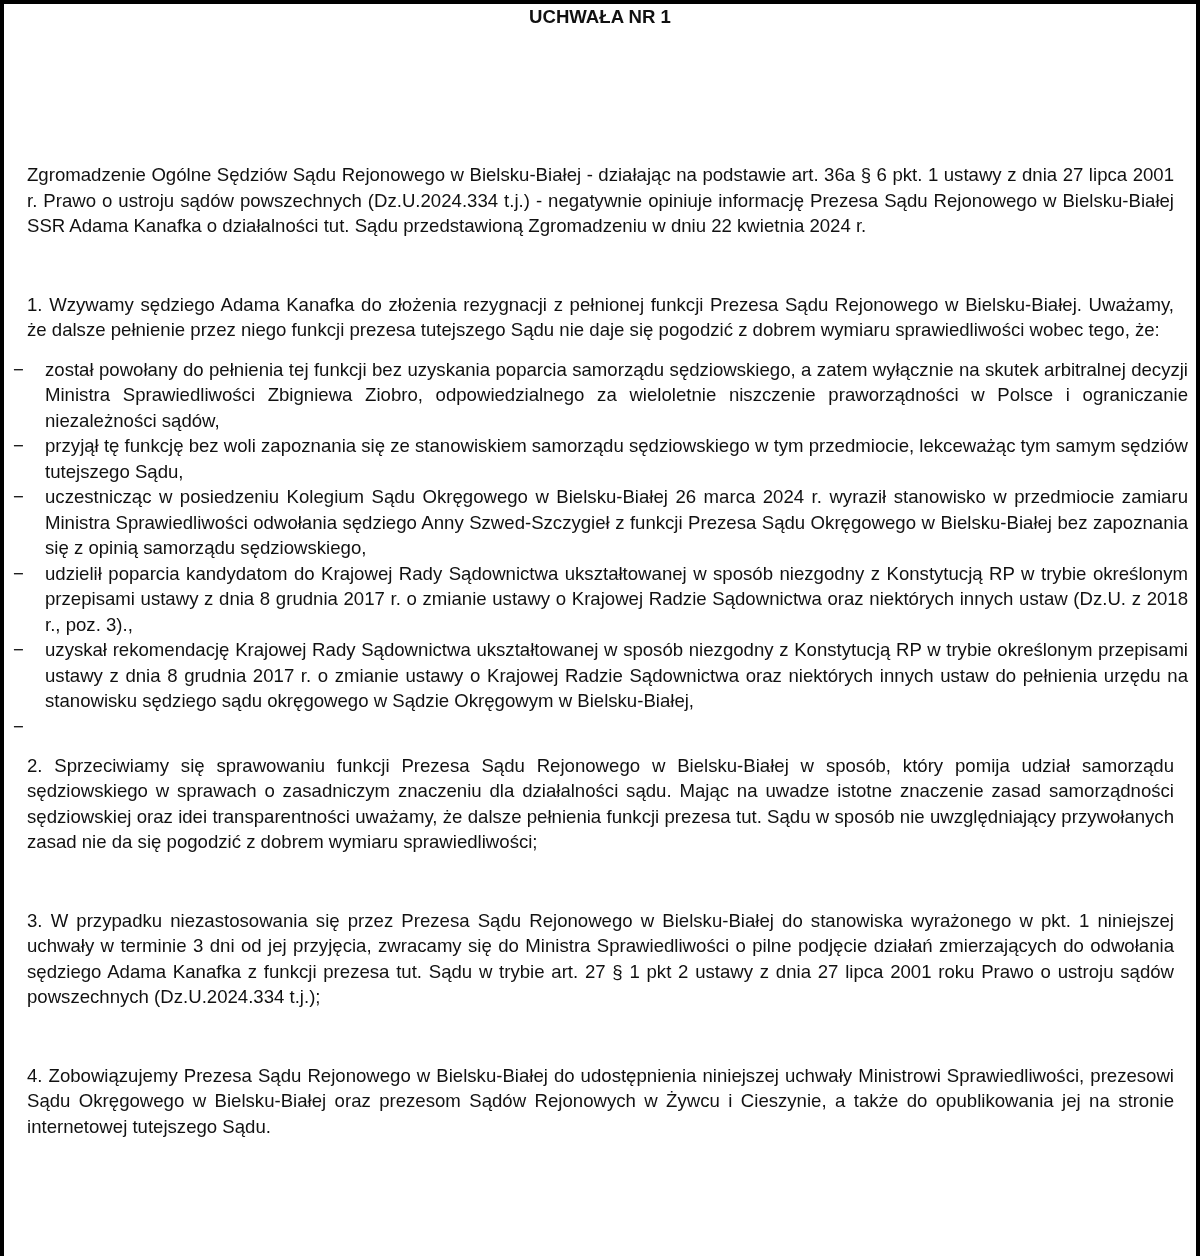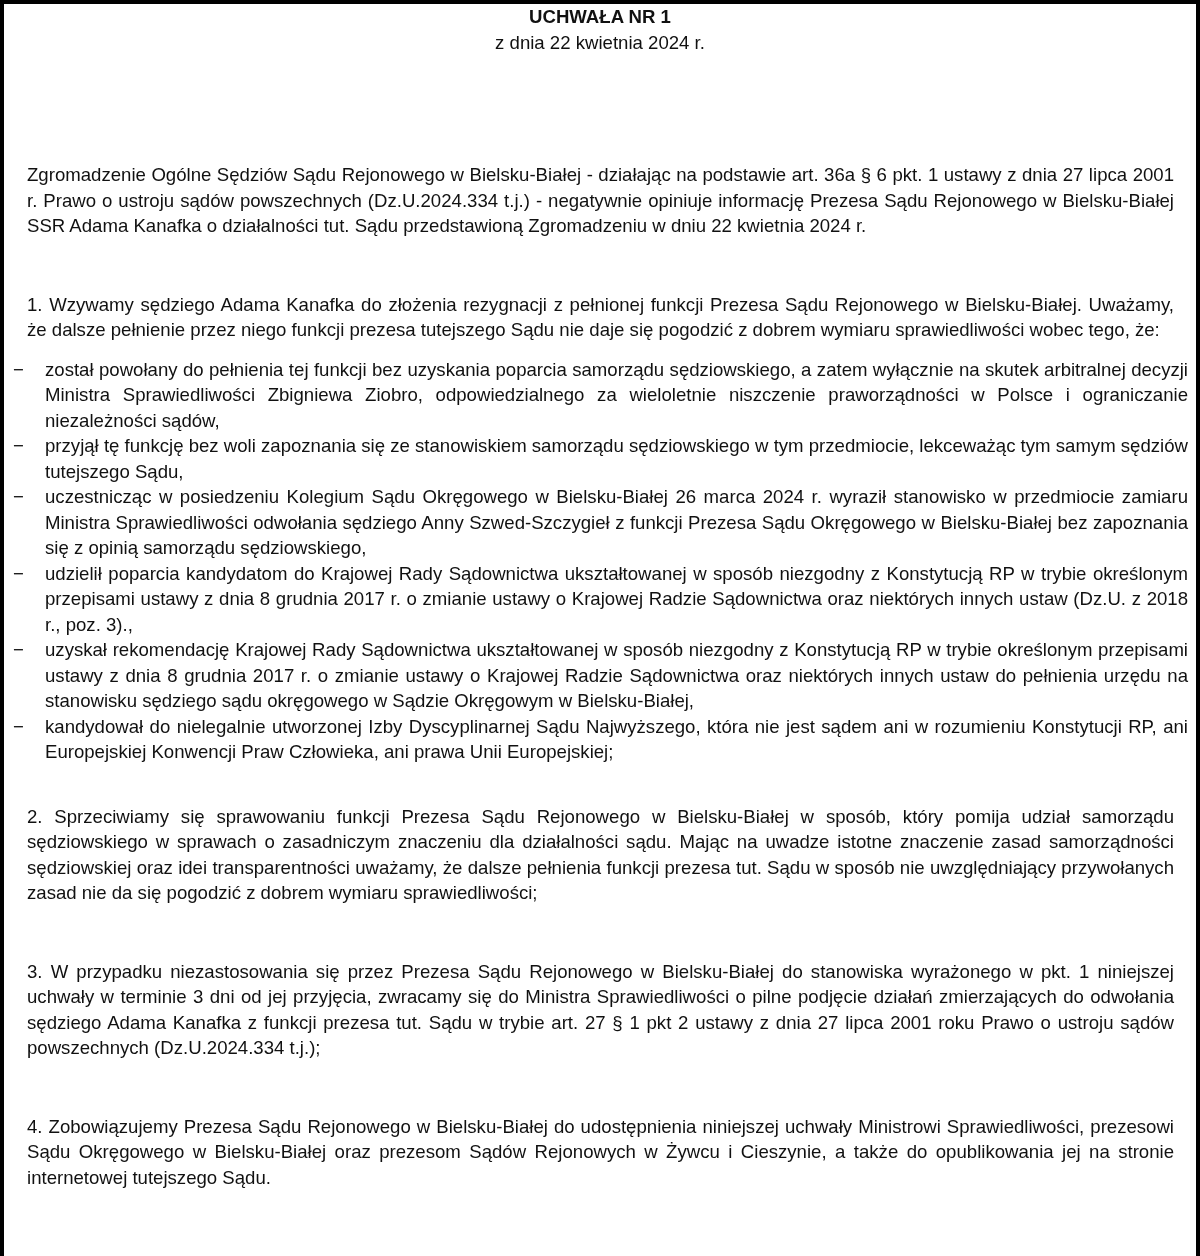--- a/index.html
+++ b/index.html
@@ -22,35 +22,34 @@
     ul.bullets { list-style: none; margin: 0; padding: 0; }
     ul.bullets li { position: relative; padding-left: 32px; text-align: justify; }
     ul.bullets li .dash { position: absolute; left: 0; top: 0; }
   </style>
 </head>
 <body>
 
 <div class="page">
   <div class="header">
     <span class="h-title">UCHWAŁA NR 1</span>
-    <span class="h-date">z dnia 22 kwietnia 2024 r.</span>
   </div>
 
   <div class="content">
     <p>Zgromadzenie Ogólne Sędziów Sądu Rejonowego w Bielsku-Białej - działając na podstawie art. 36a § 6 pkt. 1 ustawy z dnia 27 lipca 2001 r. Prawo o ustroju sądów powszechnych (Dz.U.2024.334 t.j.) - negatywnie opiniuje informację Prezesa Sądu Rejonowego w Bielsku-Białej SSR Adama Kanafka o działalności tut. Sądu przedstawioną Zgromadzeniu w dniu 22 kwietnia 2024 r.</p>
     <div class="gap"></div>
 
     <p>1. Wzywamy sędziego  Adama Kanafka do złożenia rezygnacji z pełnionej funkcji Prezesa Sądu Rejonowego w Bielsku-Białej. Uważamy, że dalsze pełnienie przez niego funkcji prezesa tutejszego Sądu nie daje się pogodzić z dobrem wymiaru sprawiedliwości wobec tego, że:</p>
     <ul class="bullets">
       <li><span class="dash">−</span><span>został powołany do pełnienia tej funkcji bez uzyskania poparcia samorządu sędziowskiego, a zatem wyłącznie na skutek arbitralnej decyzji Ministra Sprawiedliwości Zbigniewa Ziobro, odpowiedzialnego za wieloletnie niszczenie praworządności w Polsce i ograniczanie niezależności sądów,</span></li>
       <li><span class="dash">−</span><span>przyjął tę funkcję bez woli zapoznania się ze stanowiskiem samorządu sędziowskiego w tym przedmiocie, lekceważąc tym samym sędziów tutejszego Sądu,</span></li>
       <li><span class="dash">−</span><span>uczestnicząc w posiedzeniu Kolegium Sądu Okręgowego w Bielsku-Białej  26 marca 2024 r. wyraził stanowisko w przedmiocie zamiaru Ministra Sprawiedliwości odwołania sędziego Anny Szwed-Szczygieł z funkcji Prezesa Sądu Okręgowego w Bielsku-Białej bez zapoznania się z opinią samorządu sędziowskiego,</span></li>
       <li><span class="dash">−</span><span>udzielił poparcia kandydatom do Krajowej Rady Sądownictwa ukształtowanej w sposób niezgodny z Konstytucją RP w trybie określonym przepisami ustawy z dnia 8 grudnia 2017 r. o zmianie ustawy o Krajowej Radzie Sądownictwa oraz niektórych innych ustaw (Dz.U. z 2018 r., poz. 3).,</span></li>
       <li><span class="dash">−</span><span>uzyskał rekomendację Krajowej Rady Sądownictwa ukształtowanej w sposób niezgodny z Konstytucją RP w trybie określonym przepisami ustawy z dnia 8 grudnia 2017 r. o zmianie ustawy o Krajowej Radzie Sądownictwa oraz niektórych innych ustaw do pełnienia urzędu na stanowisku sędziego sądu okręgowego w Sądzie Okręgowym w Bielsku-Białej,</span></li>
-      <li><span class="dash">−</span><span>kandydował do nielegalnie utworzonej Izby Dyscyplinarnej Sądu Najwyższego, która nie jest sądem ani w rozumieniu Konstytucji RP,  ani Europejskiej Konwencji Praw Człowieka, ani prawa Unii Europejskiej;</span></li>
+      <li><span class="dash">−</span></li>
     </ul>
     <div class="gap"></div>
 
     <p>2. Sprzeciwiamy się sprawowaniu funkcji Prezesa Sądu Rejonowego w Bielsku-Białej w sposób, który pomija udział samorządu sędziowskiego w sprawach o zasadniczym znaczeniu dla działalności sądu. Mając na uwadze istotne znaczenie zasad samorządności sędziowskiej oraz idei transparentności uważamy, że dalsze pełnienia funkcji prezesa tut. Sądu w sposób nie uwzględniający przywołanych zasad nie da się pogodzić z dobrem wymiaru sprawiedliwości;</p>
     <div class="gap"></div>
 
     <p>3. W przypadku niezastosowania się przez Prezesa Sądu Rejonowego w Bielsku-Białej do stanowiska wyrażonego  w pkt. 1 niniejszej uchwały w terminie 3 dni od jej przyjęcia, zwracamy się do Ministra Sprawiedliwości o pilne podjęcie działań zmierzających do odwołania sędziego Adama Kanafka z funkcji prezesa tut. Sądu w trybie art. 27 § 1 pkt 2 ustawy z dnia 27 lipca 2001 roku Prawo o ustroju sądów powszechnych (Dz.U.2024.334 t.j.);</p>
     <div class="gap"></div>
 
     <p>4. Zobowiązujemy Prezesa Sądu Rejonowego w Bielsku-Białej do udostępnienia niniejszej uchwały Ministrowi Sprawiedliwości, prezesowi Sądu Okręgowego w Bielsku-Białej oraz prezesom Sądów Rejonowych w Żywcu i Cieszynie, a także  do opublikowania jej na stronie internetowej tutejszego Sądu.</p>

